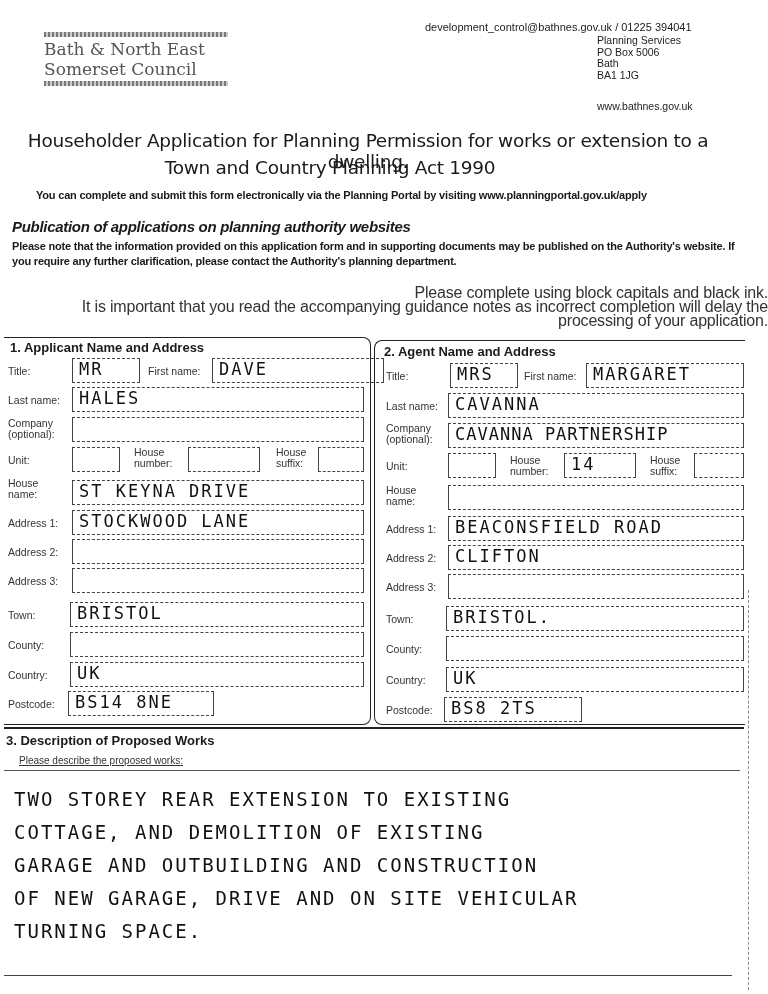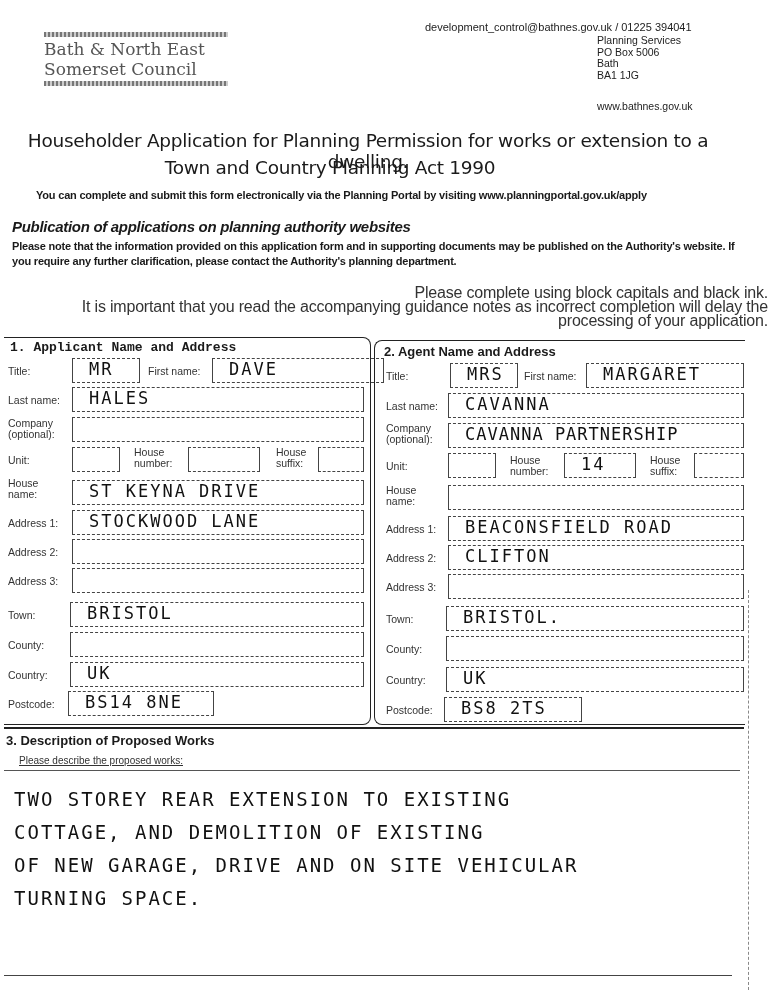--- a/index.html
+++ b/index.html
@@ -16,21 +16,21 @@
   .submit-note { left:36px; top:189px; font-size:11px; font-weight:bold; letter-spacing:-0.2px; }
   .pub-head { left:12px; top:218px; font-size:15px; font-weight:bold; letter-spacing:-0.3px;font-style:italic; }
   .pub-text { left:12px; top:239px; width:740px; font-size:11px; font-weight:bold; line-height:15px; letter-spacing:-0.2px; }
   .inst { left:12px; top:286px; font-size:16px; line-height:14px; color:#333; letter-spacing:-0.2px;text-align:right; }
   .panel { border:1.5px solid #222; border-radius:8px; }
   .p1 { left:4px; top:337px; width:366px; height:386px; border-left:none; border-radius:0 8px 8px 0; }
   .p2 { left:374px; top:340px; width:370px; height:383px; border-right:none; border-radius:8px 0 0 8px; }
   .sec-head { font-size:13px; font-weight:bold; }
   .lbl { font-size:10.5px; color:#333; line-height:11px; }
   .box { border:1px solid #444; border-top-style:dashed; border-bottom-style:dashed; box-sizing:border-box; }
-  .hw { font-family:"DejaVu Sans Mono", monospace; font-size:17px; letter-spacing:2px; color:#111; white-space:nowrap; line-height:20px; padding-left:16px; }
+  .hw { font-family:"DejaVu Sans Mono", monospace; font-size:17px; letter-spacing:2px; color:#111; white-space:nowrap; line-height:20px; padding-left:6px; }
   .sec3-rule { left:4px; top:727px; width:740px; border-top:2px solid #222; }
   .sec3-head { left:6px; top:733px; font-size:13px; font-weight:bold; }
   .sec3-sub { left:6px; top:755px; font-size:10px; color:#333; text-decoration:underline;padding-left:13px; }
   .sec3-line { left:4px; top:770px; width:736px; border-top:1px solid #555; }
   .desc { left:14px; top:783px; width:720px; font-family:"DejaVu Sans Mono", monospace; font-size:19px; line-height:33px; letter-spacing:2px; color:#111; }
   .bottom-line { left:4px; top:975px; width:728px; border-top:1px solid #444; }
   .vdash { left:748px; top:590px; height:400px; border-left:1px dashed #888; }
 </style>
 </head>
 <body>
@@ -54,21 +54,21 @@
 <div class="abs title2">Town and Country Planning Act 1990</div>
 <div class="abs submit-note">You can complete and submit this form electronically via the Planning Portal by visiting www.planningportal.gov.uk/apply</div>
 <div class="abs pub-head">Publication of applications on planning authority websites</div>
 <div class="abs pub-text">Please note that the information provided on this application form and in supporting documents may be published on the Authority's website. If you require any further clarification, please contact the Authority's planning department.</div>
 <div class="abs inst">
   <div>Please complete using block capitals and black ink.</div>
   <div>It is important that you read the accompanying guidance notes as incorrect completion will delay the processing of your application.</div>
 </div>
 
 <div class="abs panel p1"></div>
-<div class="abs sec-head" style="left:10px;top:340px;font-family:Liberation Mono, monospace;">1. Applicant Name and Address</div>
+<div class="abs sec-head" style="left:10px;top:340px;">1. Applicant Name and Address</div>
 
 <div class="abs lbl" style="left:8px;top:366px;">Title:</div>
 <div class="abs box hw" style="left:72px;top:358px;width:68px;height:25px;">MR</div>
 <div class="abs lbl" style="left:148px;top:366px;">First name:</div>
 <div class="abs box hw" style="left:212px;top:358px;width:172px;height:25px;">DAVE</div>
 
 <div class="abs lbl" style="left:8px;top:395px;">Last name:</div>
 <div class="abs box hw" style="left:72px;top:387px;width:292px;height:25px;">HALES</div>
 
 <div class="abs lbl" style="left:8px;top:418px;">
@@ -162,17 +162,18 @@
 <div class="abs lbl" style="left:386px;top:705px;">Postcode:</div>
 <div class="abs box hw" style="left:444px;top:697px;width:138px;height:25px;">BS8 2TS</div>
 
 <div class="abs sec3-rule"></div>
 <div class="abs sec3-head">3. Description of Proposed Works</div>
 <div class="abs sec3-sub">Please describe the proposed works:</div>
 <div class="abs sec3-line"></div>
 <div class="abs desc">
   <div>TWO STOREY REAR EXTENSION TO EXISTING</div>
   <div>COTTAGE, AND DEMOLITION OF EXISTING</div>
+  <div>GARAGE AND OUTBUILDING AND CONSTRUCTION</div>
   <div>OF NEW GARAGE, DRIVE AND ON SITE VEHICULAR</div>
   <div>TURNING SPACE.</div>
 </div>
 <div class="abs bottom-line"></div>
 <div class="abs vdash"></div>
 
 </body></html>

